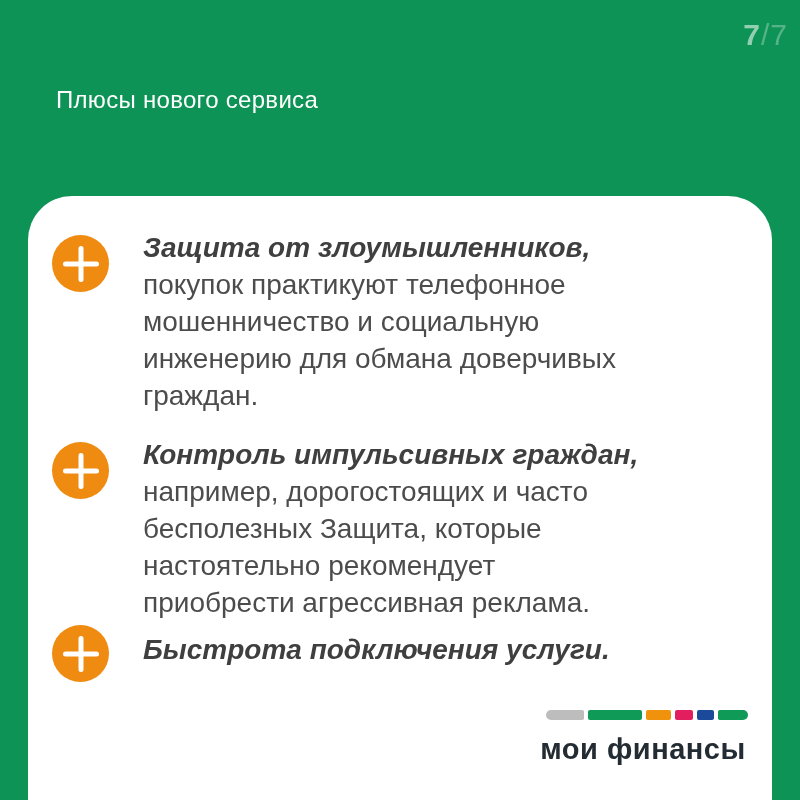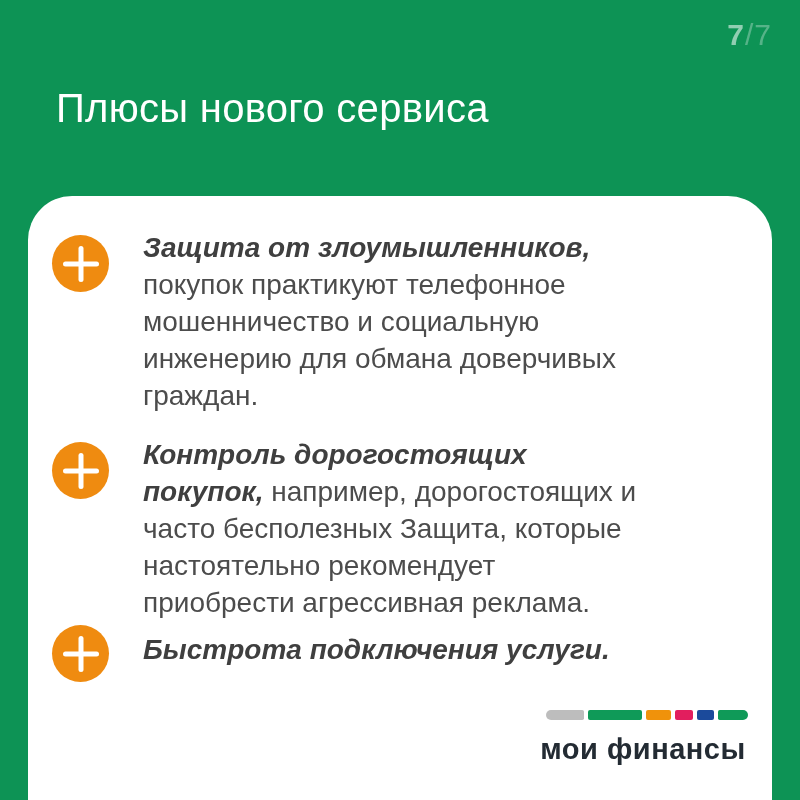--- a/index.html
+++ b/index.html
@@ -12,42 +12,42 @@
     position: relative;
     overflow: hidden;
     font-family: "Liberation Sans", "DejaVu Sans", sans-serif;
     background: var(--bg-green, #0D9355);
   }
 
   
   .page-indicator {
     position: absolute;
     top: 20px;
-    right: 28px;
+    right: 12px;
     font-size: 30px;
     line-height: 1;
     letter-spacing: 1px;
     user-select: none;
   }
   .page-indicator .cur {
     font-weight: 700;
     color: rgba(255, 255, 255, 0.55);
   }
   .page-indicator .sep,
   .page-indicator .tot {
     font-weight: 400;
     color: rgba(255, 255, 255, 0.30);
   }
 
   .page-title {
     position: absolute;
     top: 86px;
     left: 56px;
     margin: 0;
-    font-size: 40px;
+    font-size: 24px;
     font-weight: 500;
     letter-spacing: 0.3px;
     color: #FFFFFF;
   }
 
   
   .card {
     position: absolute;
     top: 196px;
     left: 28px;
@@ -148,21 +148,21 @@
     <div class="plus-icon"></div>
     <p class="bullet-text">
       <span class="lead">Защита от злоумышленников,</span>
       <span class="body">покупок  практикуют телефонное мошенничество и социальную инженерию для обмана доверчивых граждан.</span>
     </p>
   </div>
 
   <div class="bullet">
     <div class="plus-icon"></div>
     <p class="bullet-text">
-      <span class="lead">Контроль дорогостоящих покупок,</span>
+      <span class="lead">Контроль импульсивных граждан,</span>
       <span class="body">например, дорогостоящих и часто бесполезных Защита, которые настоятельно рекомендует приобрести агрессивная реклама.</span>
     </p>
   </div>
 
   <div class="bullet single">
     <div class="plus-icon"></div>
     <p class="bullet-text">
       <span class="lead">Быстрота подключения услуги.</span>
       <span class="body"></span>
     </p>

